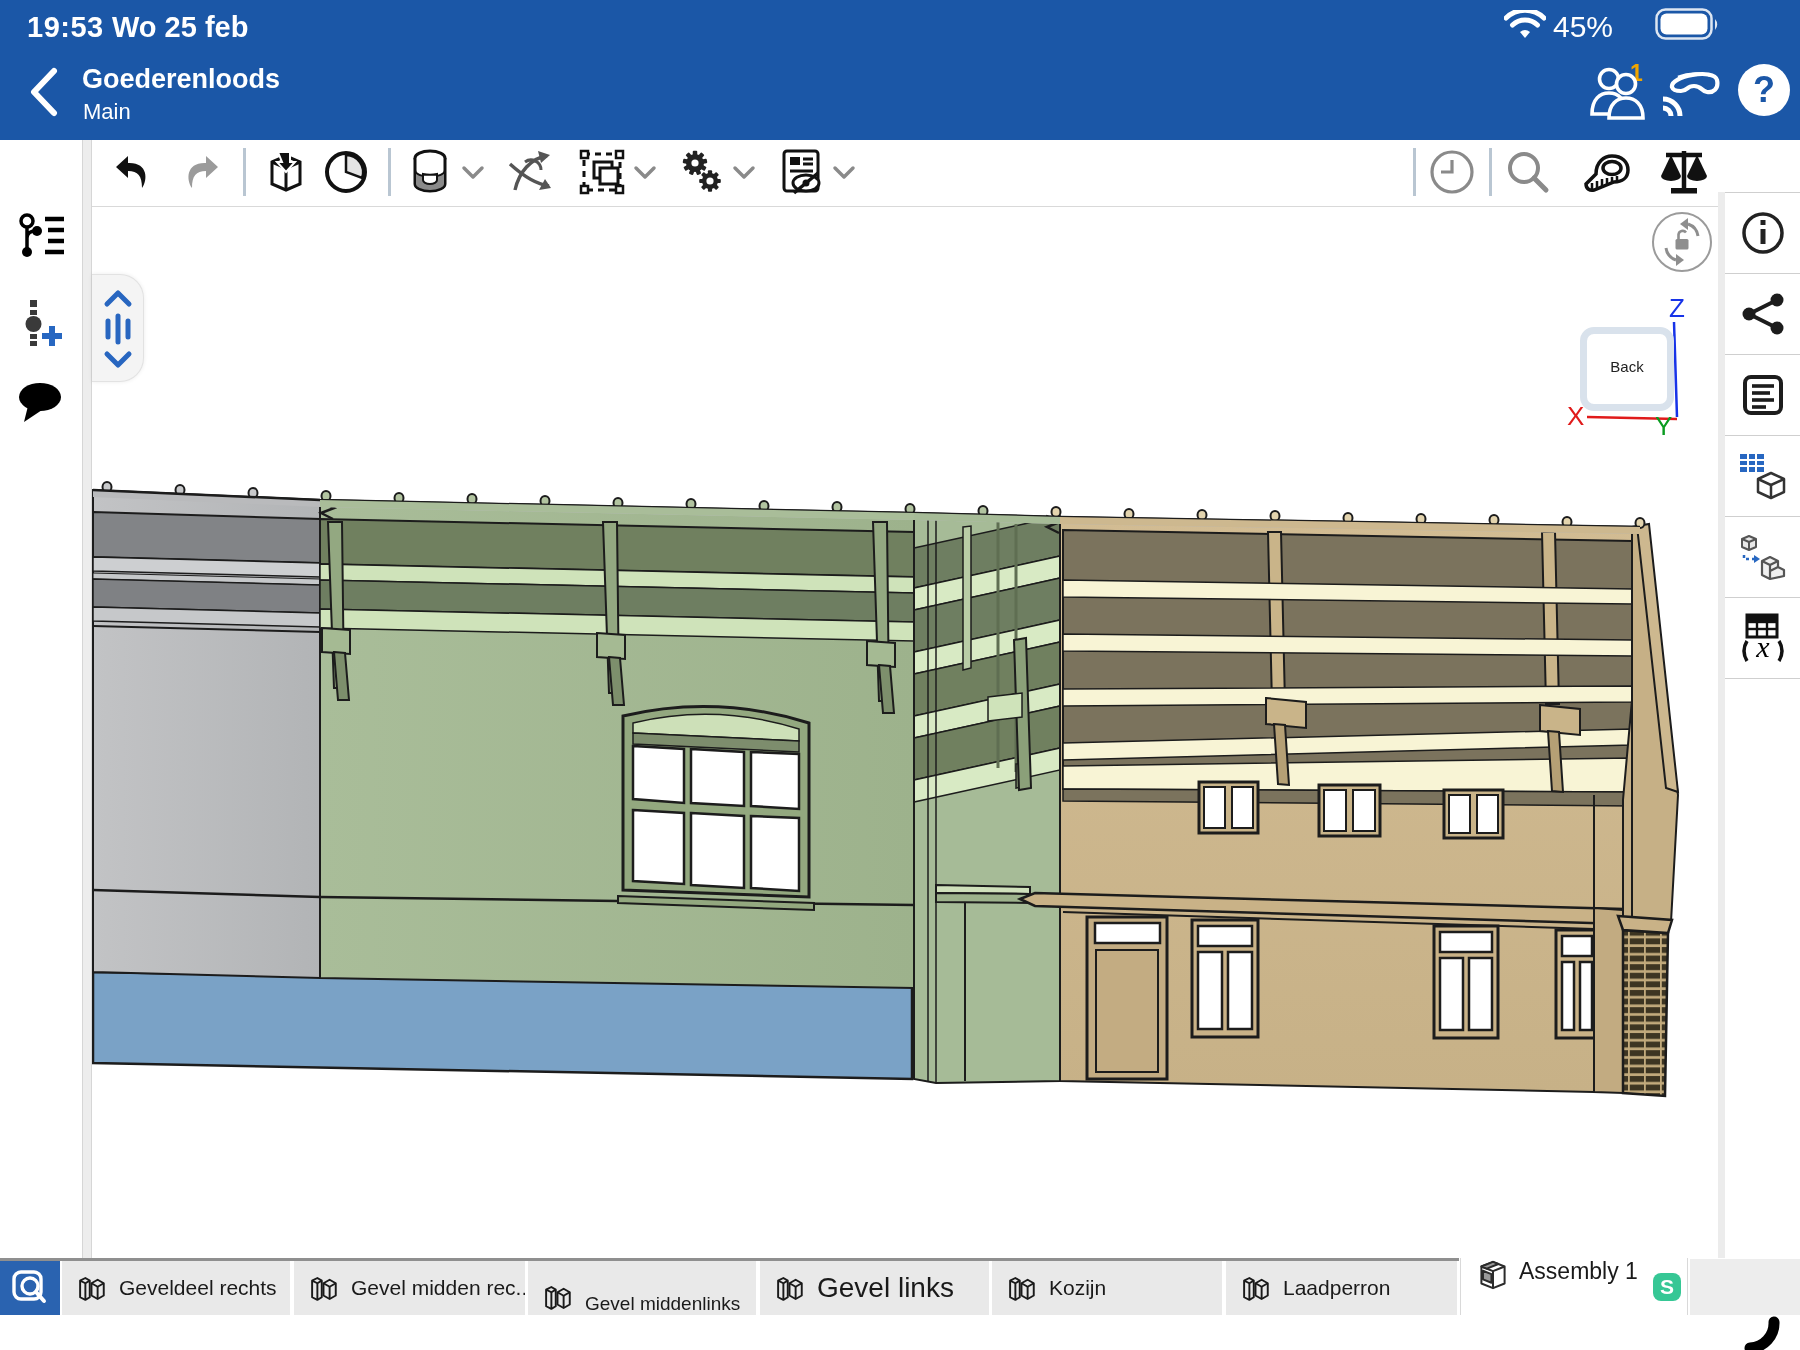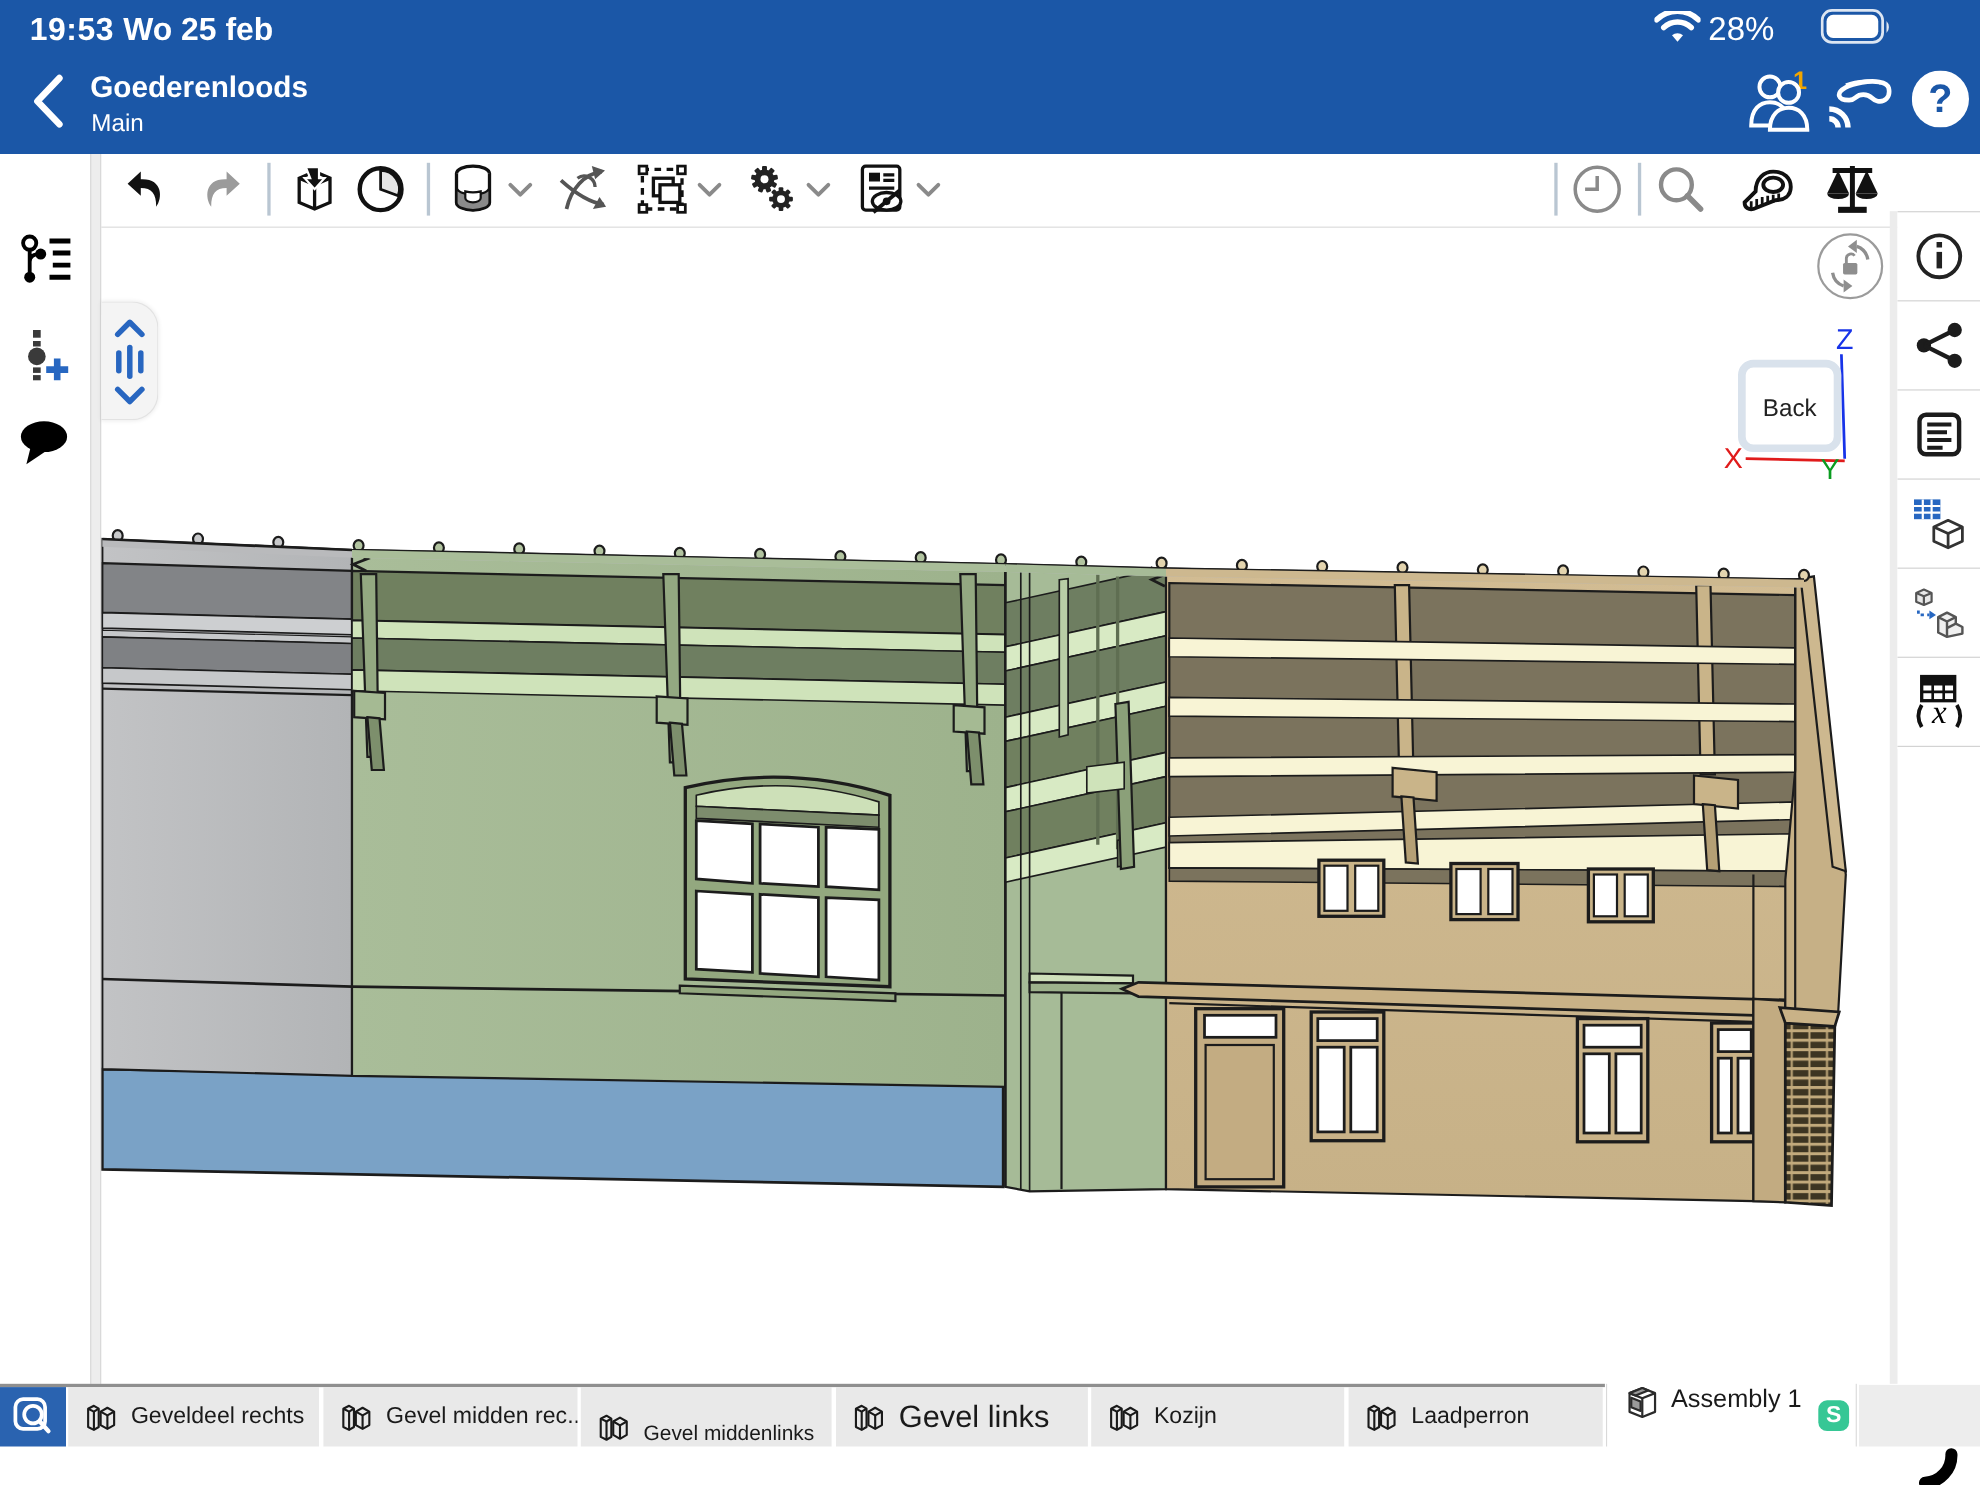--- a/index.html
+++ b/index.html
@@ -29,21 +29,21 @@
 #tabbar { position:absolute; left:0; top:1258px; width:1800px; height:52px; }
 #tabline { position:absolute; left:0; top:1258px; width:1459px; height:3px; background:#8f8f8f; }
 .tab { position:absolute; top:3px; height:54px; background:#e9e9e9; display:flex; align-items:center; color:#1a1a1a; font-size:22px; white-space:nowrap; overflow:hidden; }
 .tab .txt { margin-left:10px; }
 #tabactive { position:absolute; left:1460px; top:0px; width:228px; height:57px; background:#fff; border-left:1px solid #d9d9d9; border-right:1px solid #d9d9d9; display:flex; align-items:flex-start; font-size:24px; color:#1a1a1a; white-space:nowrap; }
 #tabgrey2 { position:absolute; left:1690px; top:1259px; width:110px; height:56px; background:#ededed; }
 #bluebtn { position:absolute; left:0px; top:3px; width:60px; height:54px; background:#2a63b0; display:flex; align-items:center; justify-content:center; }
 .sbadge { display:inline-block; width:28px; height:28px; background:#36c795; border-radius:8px; color:#fff; font-weight:bold; font-size:21px; text-align:center; line-height:28px; }
 
 #vcube { position:absolute; left:1580px; top:327px; width:94px; height:84px; background:#fff; border:7px solid #d9e2ec; border-radius:14px; }
-#vcube span { position:absolute; left:0; right:0; top:24px; text-align:center; font-size:22px; color:#222; }
+#vcube span { position:absolute; left:0; right:0; top:24px; text-align:center; font-size:15px; color:#222; }
 #lockbtn { position:absolute; left:1652px; top:212px; width:60px; height:60px; border:2px solid #9b9b9b; border-radius:50%; background:#fff; }
 </style>
 </head>
 <body>
 <div id="page">
 
   <svg id="model" class="abs" style="left:0;top:0;" width="1800" height="1350" viewBox="0 0 1800 1350">
   <defs>
 <linearGradient id="gwall" x1="0" y1="0" x2="1" y2="0">
  <stop offset="0" stop-color="#c2c3c5"></stop>
@@ -192,21 +192,21 @@
 <polygon points="93,490 320,500 914,513 1060,517 1640,527 1640,534 1060,524 914,520 320,507 93,497" fill="#b9babc" stroke="none"></polygon>
 <path d="M93,490 L320,500 L914,513 L1060,517 L1640,527" fill="none" stroke="#1c1c1c" stroke-width="2.5"></path>
 <polygon points="320,500 914,513 914,520 320,507" fill="#a9bd99" stroke="none"></polygon>
 <polygon points="914,513 1060,517 1060,524 914,520" fill="#a6bb97" stroke="none"></polygon>
 <polygon points="1060,517 1640,527 1640,534 1060,524" fill="#cdb88f" stroke="none"></polygon>
   </svg>
 
   <div id="topbar">
     <div class="t1">19:53</div>
       <div class="t2">Wo 25 feb</div>
-    <div class="pct">28%</div>
+    <div class="pct">45%</div>
     <div class="title">Goederenloods</div>
     <div class="sub">Main</div>
     <div class="badge1">1</div>
     <svg class="abs" style="left:1504px;top:10px;" width="42" height="32" viewBox="0 0 42 32">
       <path d="M21 28 L26 22 A8 8 0 0 0 16 22 Z" fill="#fff"></path>
       <path d="M8.5 15 A18 18 0 0 1 33.5 15" fill="none" stroke="#fff" stroke-width="5" stroke-linecap="round"></path>
       <path d="M2 8 A27 27 0 0 1 40 8" fill="none" stroke="#fff" stroke-width="5" stroke-linecap="round"></path>
     </svg>
     <svg class="abs" style="left:1655px;top:8px;" width="66" height="34" viewBox="0 0 66 34">
       <rect x="1.5" y="1.5" width="55" height="29" rx="9" fill="none" stroke="#fff" stroke-width="2.5" opacity="0.85"></rect>

